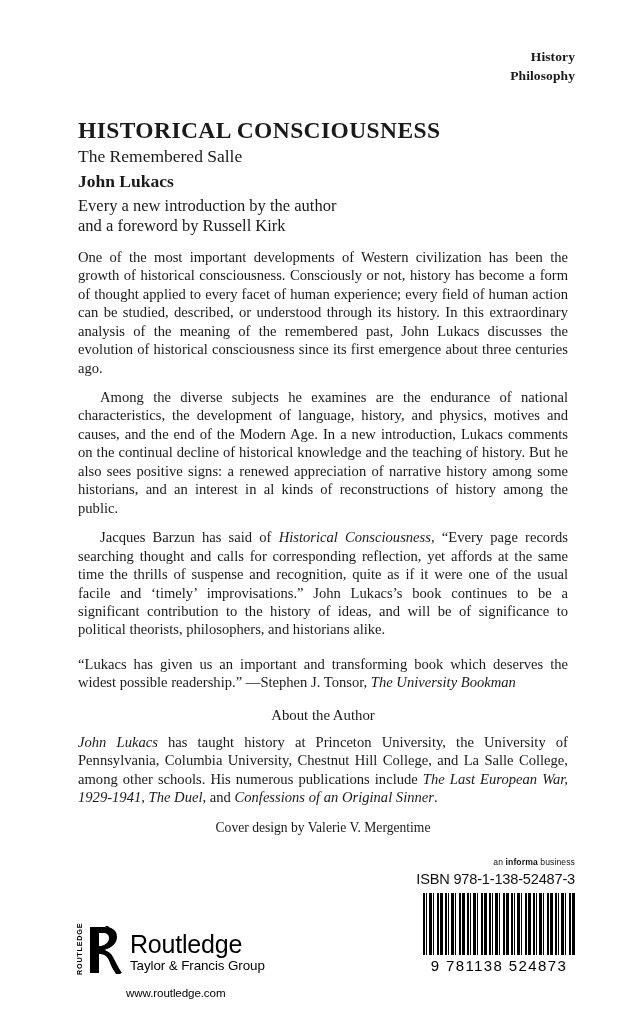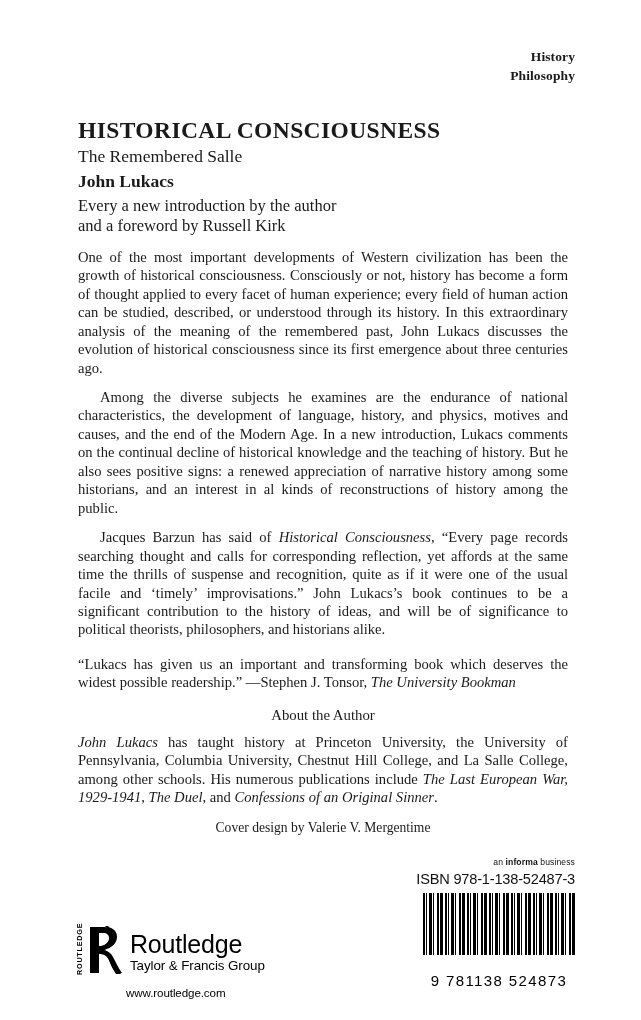--- a/index.html
+++ b/index.html
@@ -147,21 +147,21 @@
       to right,
       #000 0px, #000 2px, #fff 2px, #fff 3px,
       #000 3px, #000 4px, #fff 4px, #fff 6px,
       #000 6px, #000 9px, #fff 9px, #fff 10px,
       #000 10px, #000 11px, #fff 11px, #fff 14px,
       #000 14px, #000 16px, #fff 16px, #fff 17px,
       #000 17px, #000 20px, #fff 20px, #fff 22px
     );
   }
   .barcode-digits {
-    margin-top: 17px;
+    margin-top: 2px;
     font-family: "Liberation Sans", "DejaVu Sans", sans-serif;
     font-size: 15px;
     letter-spacing: 1.4px;
     color: #000;
     text-align: center;
     white-space: nowrap;
   }
 
   
   .logo-block {

